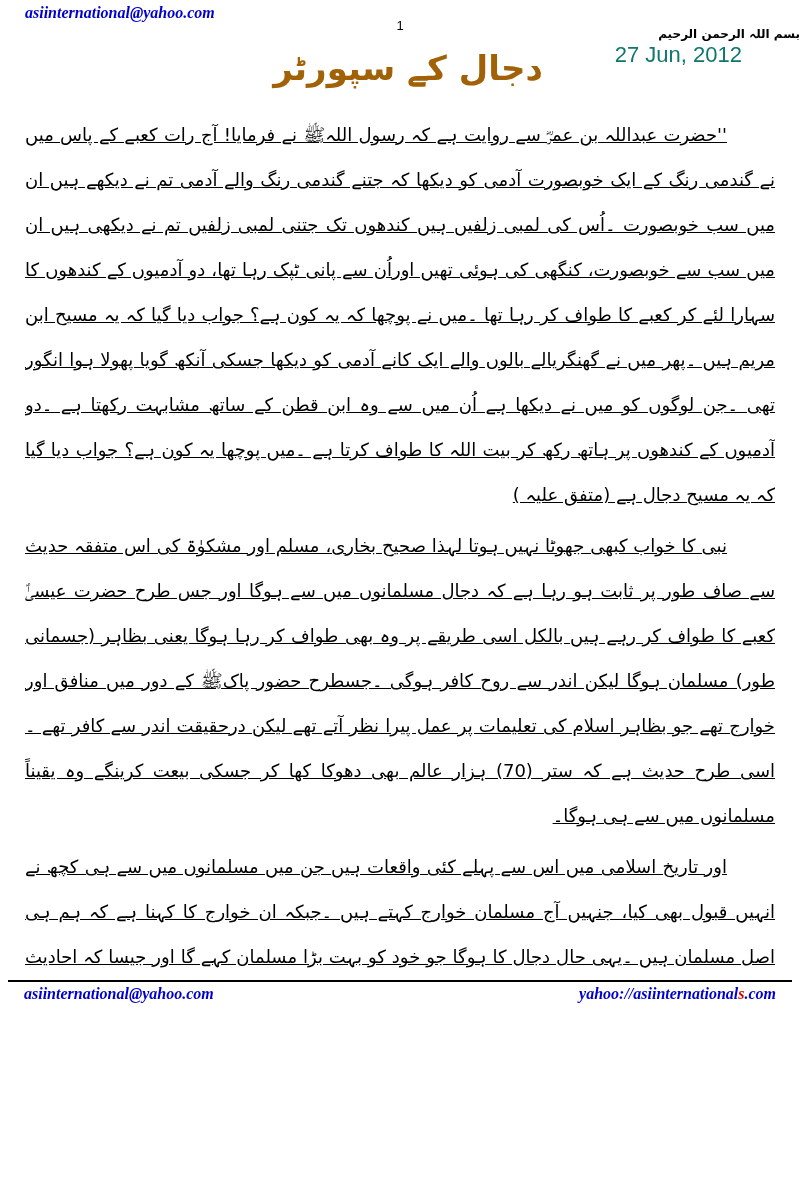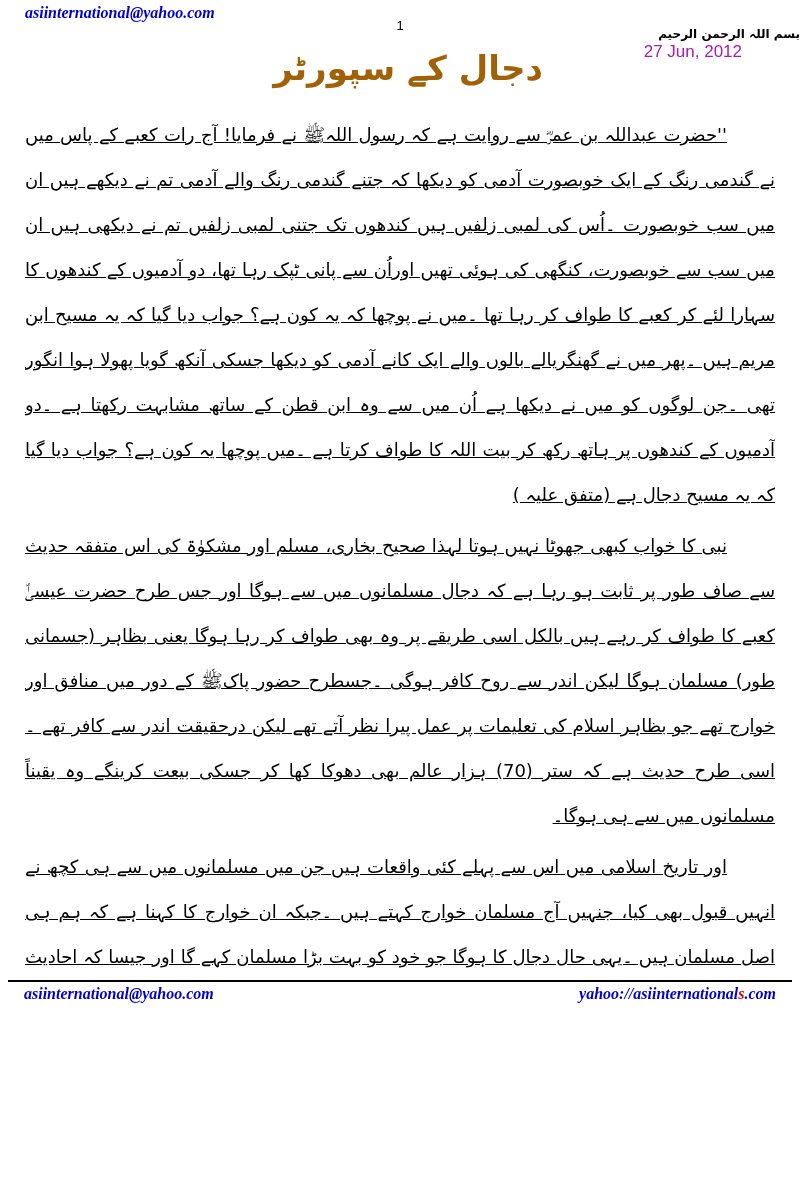--- a/index.html
+++ b/index.html
@@ -49,22 +49,22 @@
     text-align: center;
     font-family: "Liberation Sans", sans-serif;
     font-size: 13px;
     color: #000000;
   }
   .doc-date {
     position: absolute;
     top: 42px;
     right: 58px;
     font-family: "Liberation Sans", sans-serif;
-    font-size: 17px;
-    color: #a21caf;
+    font-size: 22px;
+    color: #0f766e;
   }
   .doc-title {
     position: absolute;
     top: 48px;
     left: 8px;
     width: 800px;
     text-align: center;
     direction: rtl;
     font-size: 34px;
     font-weight: bold;

